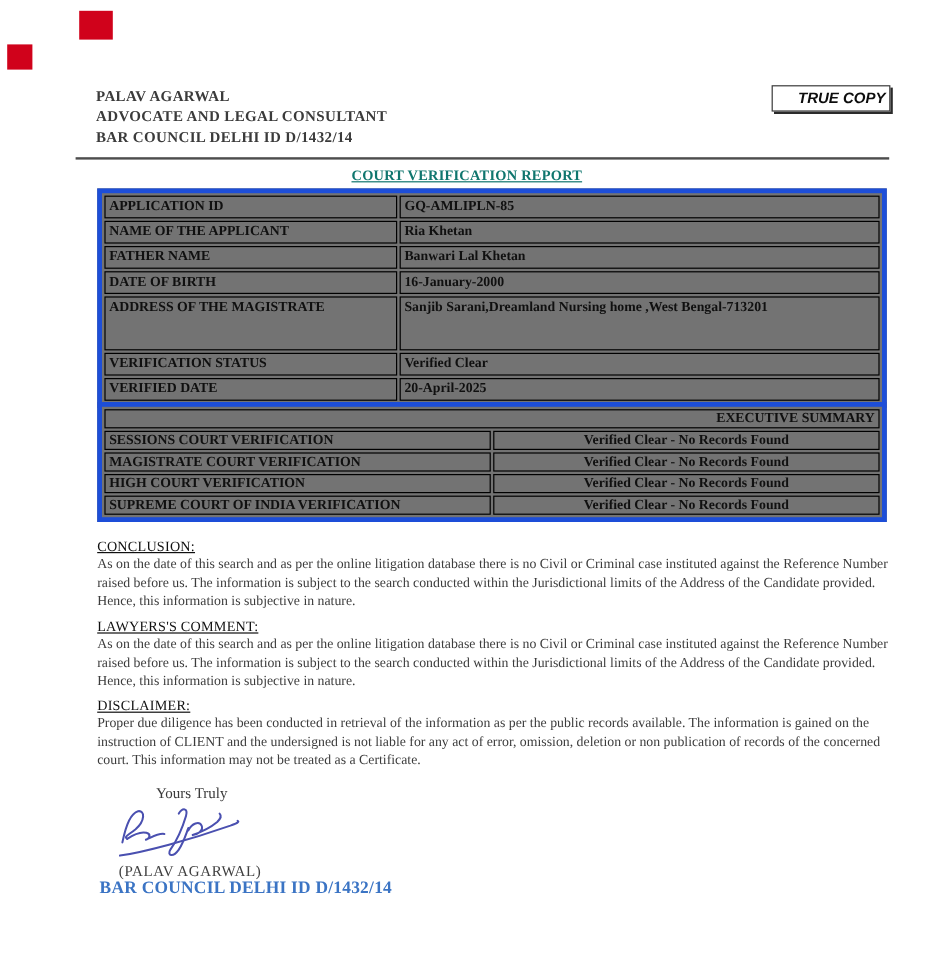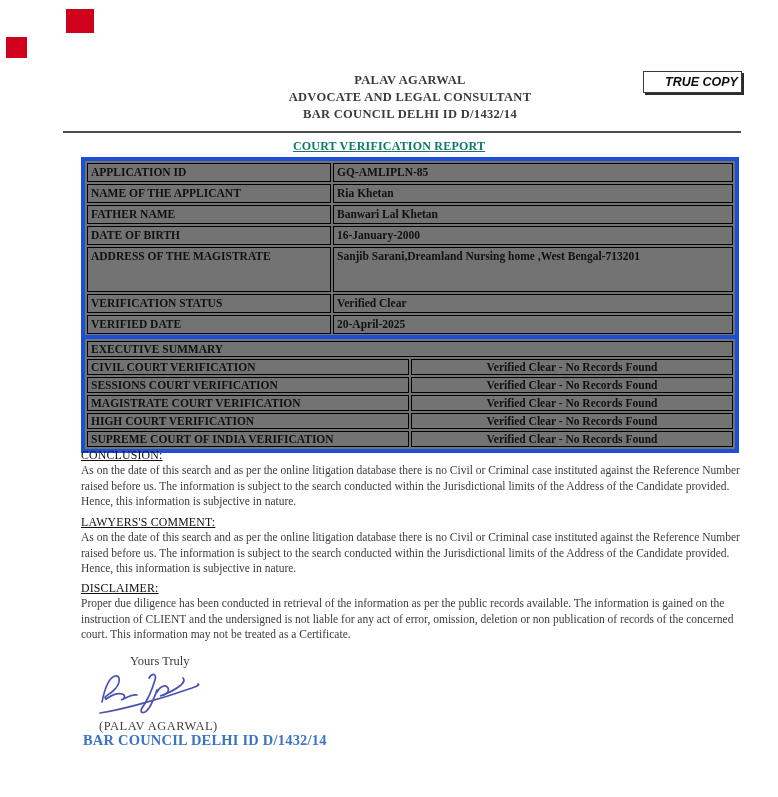--- a/index.html
+++ b/index.html
@@ -18,21 +18,21 @@
 
   
   .marker { position: absolute; background: #d0021b; }
   .marker-1 { left: 66px; top: 9px;  width: 28px; height: 24px; }
   .marker-2 { left: 6px;  top: 37px; width: 21px; height: 21px; }
 
   
   .letterhead {
     position: absolute;
     left: 80px; top: 72px; width: 660px;
-    text-align: center;
+    text-align: left;
     font-weight: bold;
     font-size: 12.5px;
     line-height: 17px;
     color: #3b3b3b;
     letter-spacing: 0.3px;
   }
 
   
   .stamp {
     position: absolute;
@@ -90,21 +90,21 @@
     vertical-align: middle;
     overflow: hidden;
   }
   #details-table { top: 157px; }
   #details-table td.lbl { width: 236px; }
   #details-table tr.tall td { height: 40px; vertical-align: top; padding-top: 2px; }
 
   #exec-table { top: 335px; }
   #exec-table td { height: 12px; line-height: 12px; }
   #exec-table td.lbl { width: 236px; }
-  #exec-table td.head { text-align: left; }
+  #exec-table td.head { text-align: right; }
   #exec-table td.val { text-align: center; }
 
   
   .sec-head {
     position: absolute;
     left: 81px;
     font-weight: normal;
     font-size: 11.8px;
     color: #101010;
     text-decoration: underline;
@@ -204,24 +204,20 @@
         <td class="lbl">VERIFIED DATE</td>
         <td class="val">20-April-2025</td>
       </tr>
     </tbody>
   </table>
 
   <table class="tbl" id="exec-table">
     <tbody>
       <tr>
         <td class="head" colspan="2">EXECUTIVE SUMMARY</td>
-      </tr>
-      <tr>
-        <td class="lbl">CIVIL COURT VERIFICATION</td>
-        <td class="val">Verified Clear - No Records Found</td>
       </tr>
       <tr>
         <td class="lbl">SESSIONS COURT VERIFICATION</td>
         <td class="val">Verified Clear - No Records Found</td>
       </tr>
       <tr>
         <td class="lbl">MAGISTRATE COURT VERIFICATION</td>
         <td class="val">Verified Clear - No Records Found</td>
       </tr>
       <tr>

